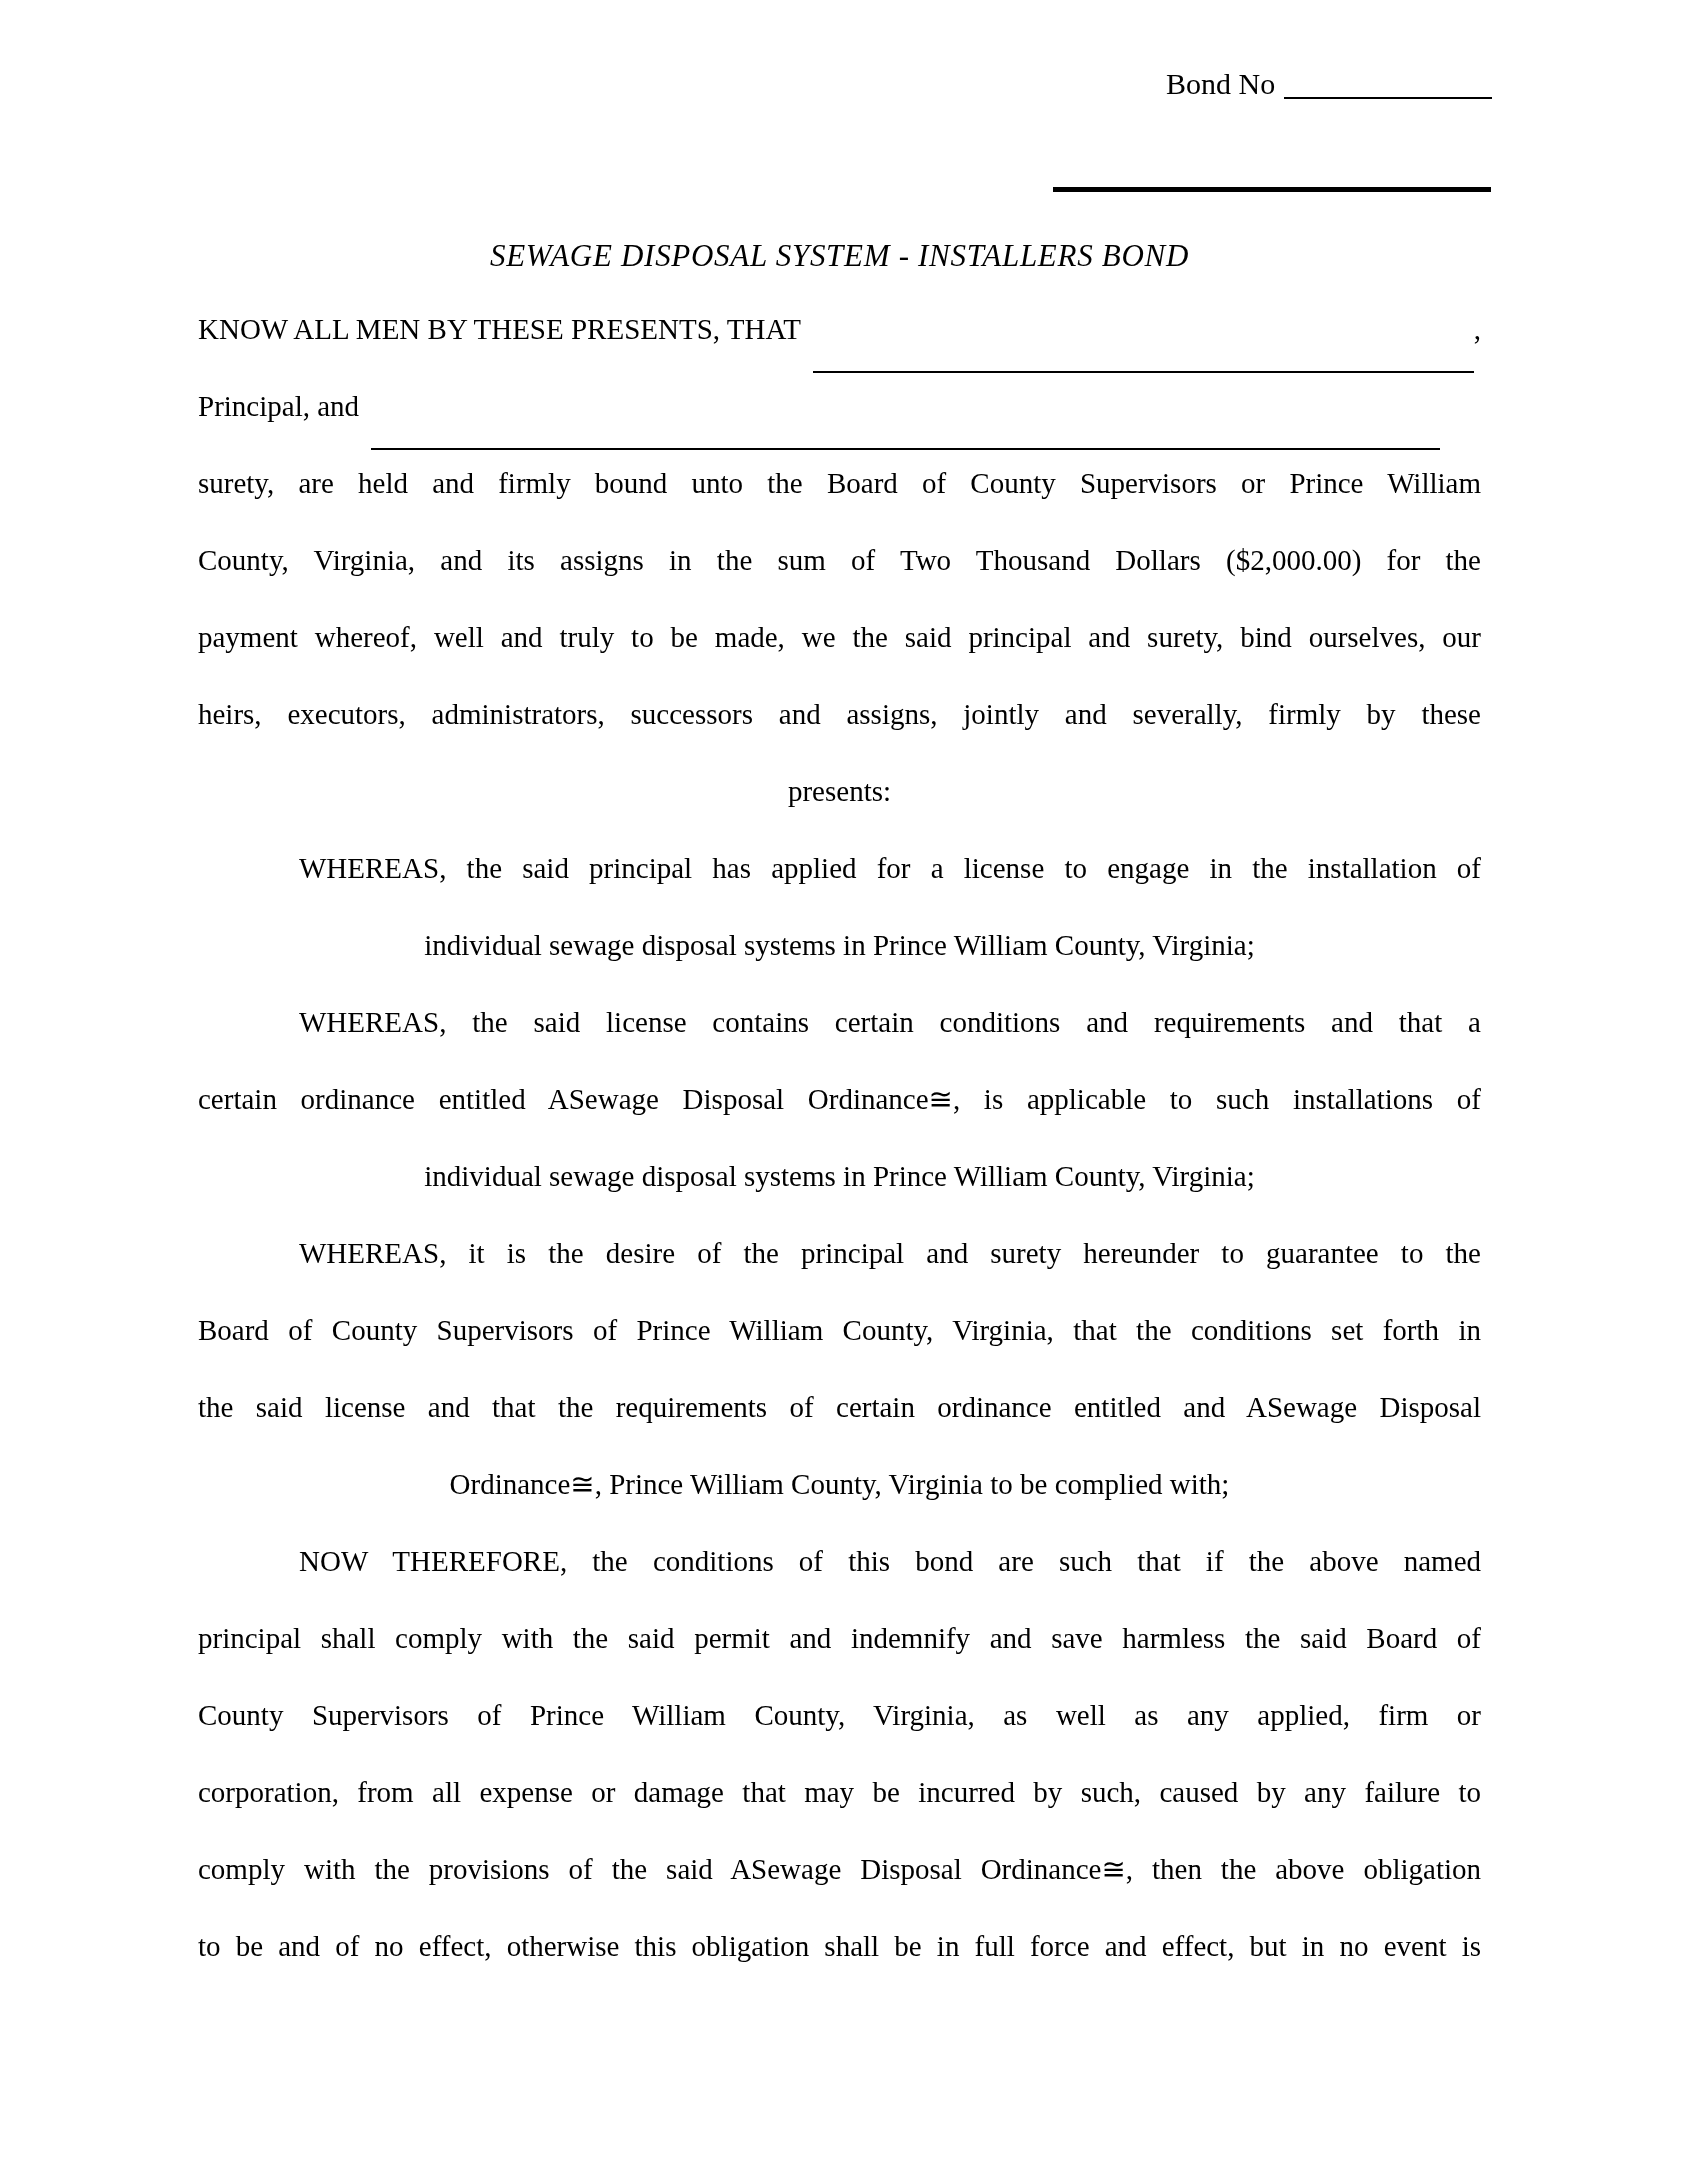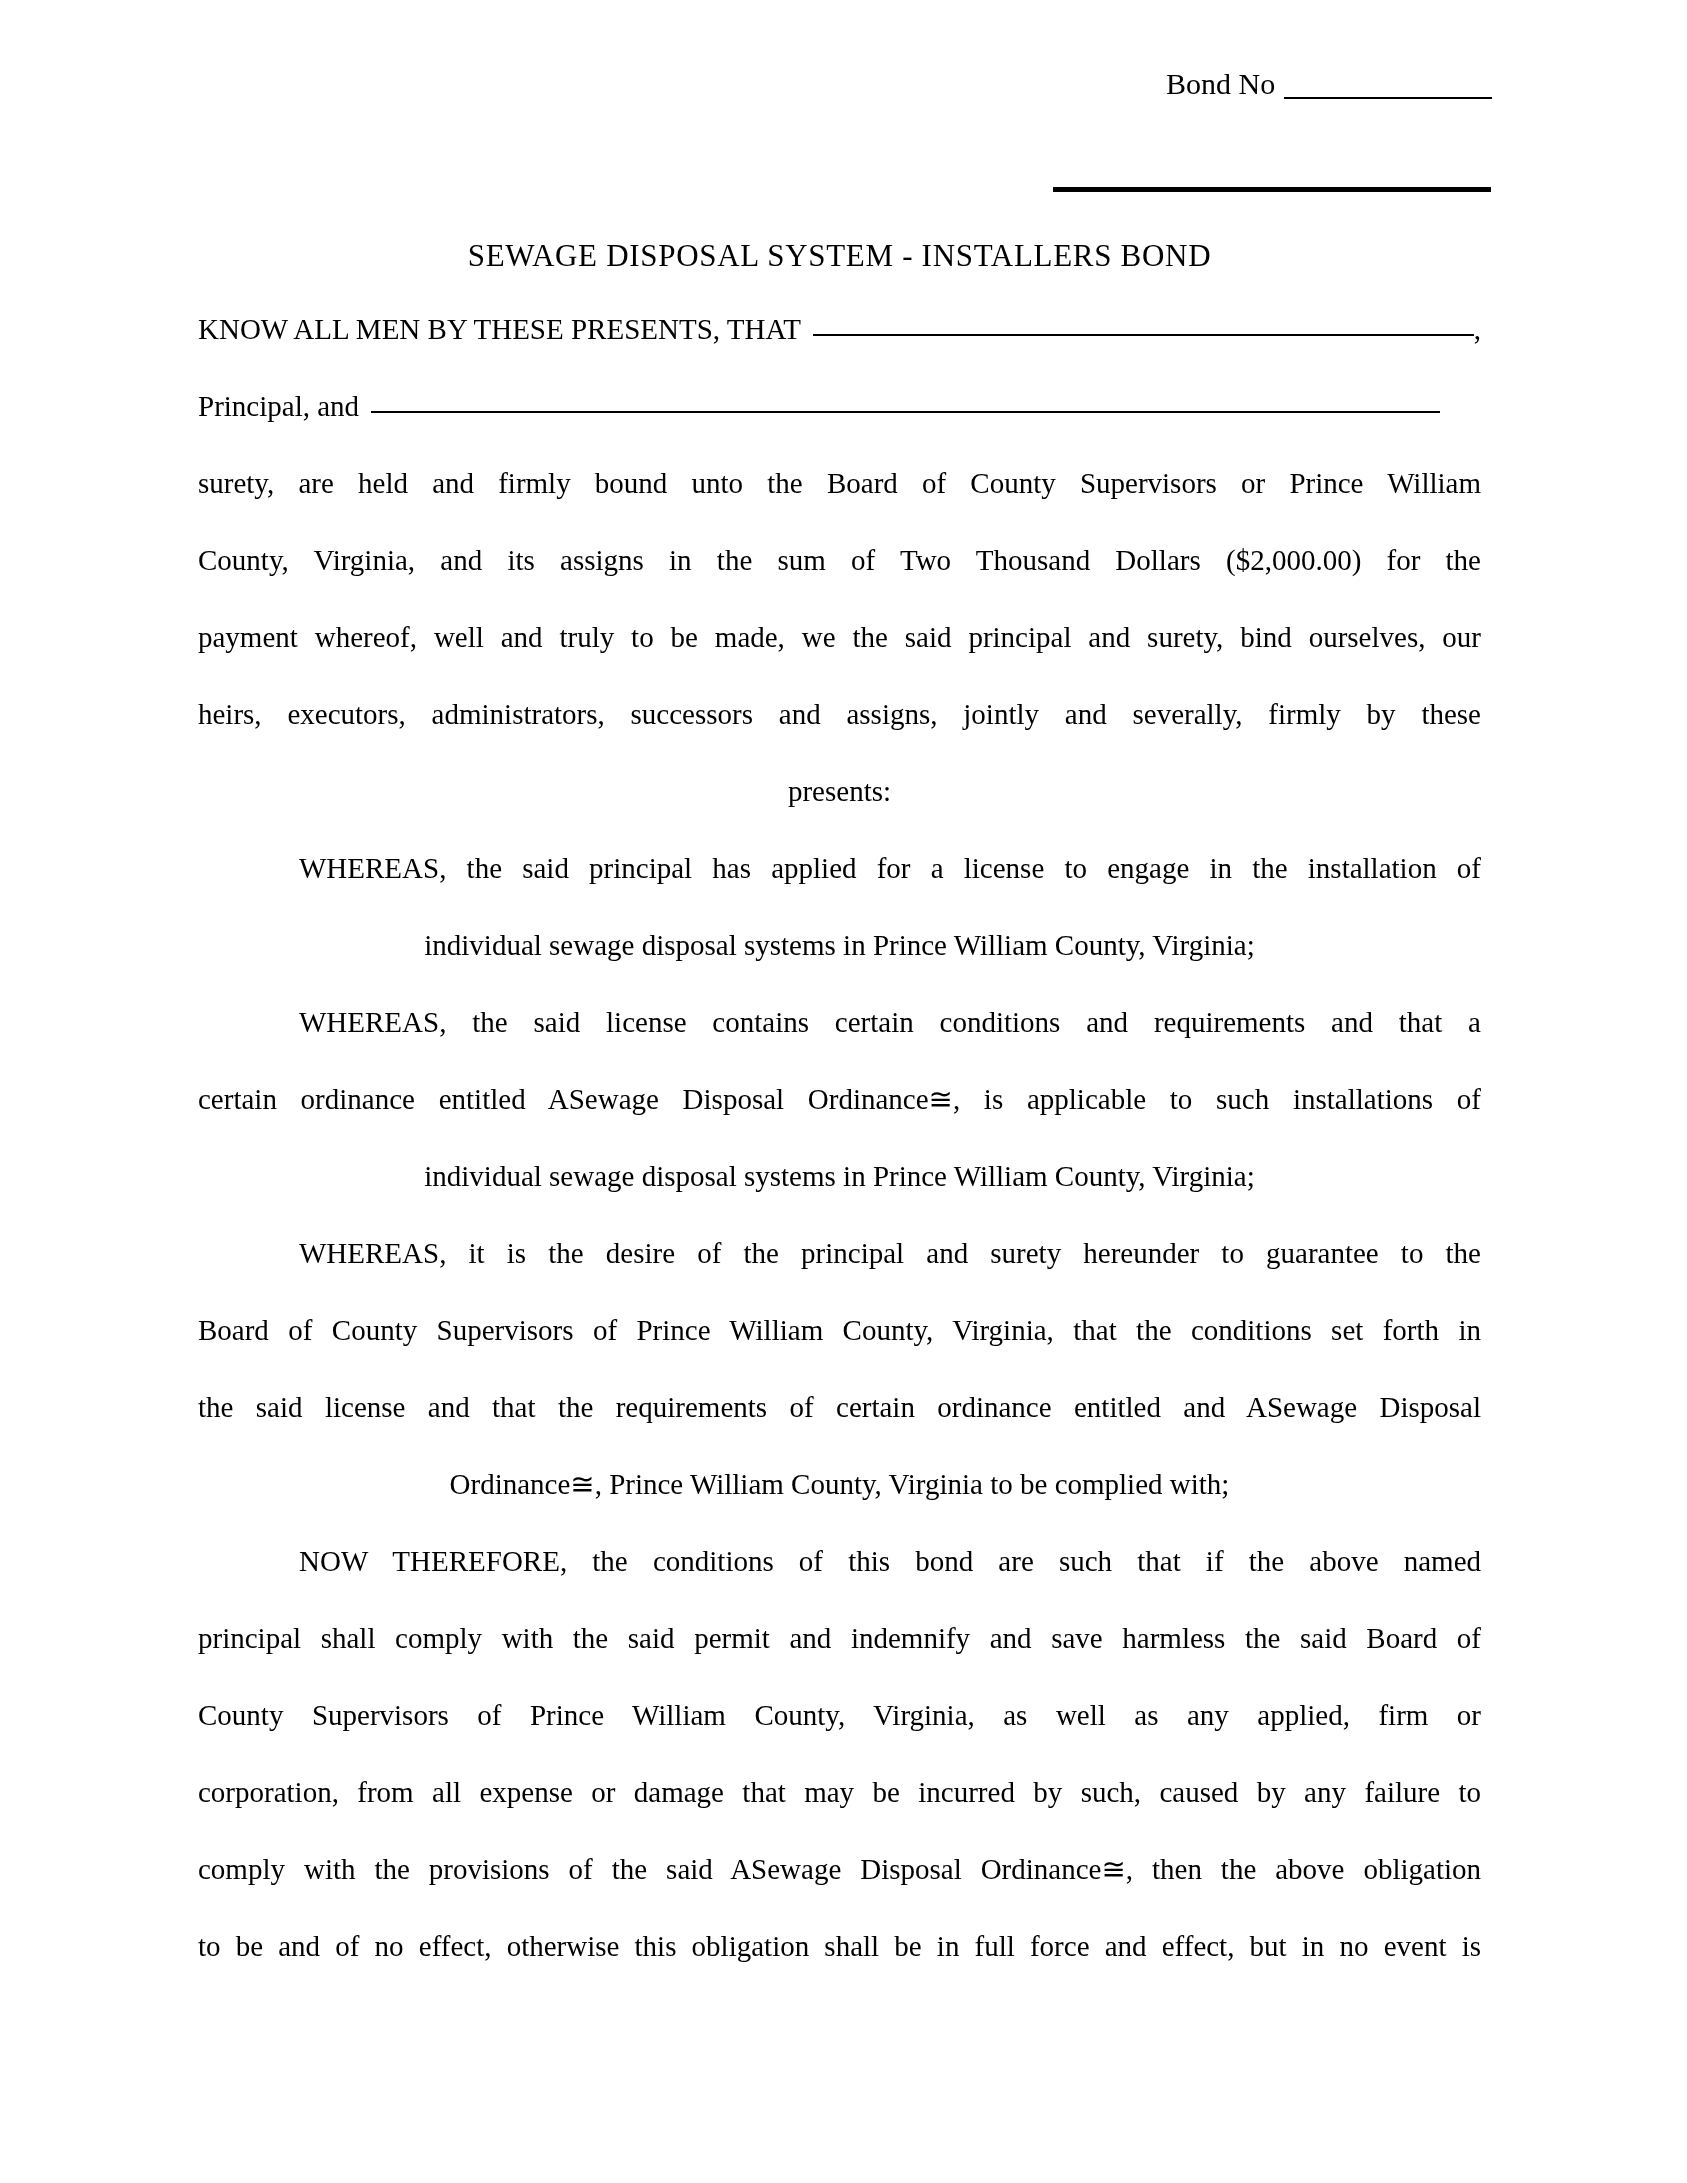--- a/index.html
+++ b/index.html
@@ -60,20 +60,21 @@
   .title {
     position: absolute;
     top: 236px;
     left: 198px;
     width: 1283px;
     text-align: center;
     font-size: 31px;
     letter-spacing: 0.7px;
     line-height: 40px;
     white-space: nowrap;
+    font-style: italic;
   }
 
   
   .doc-body {
     position: absolute;
     top: 291px;
     left: 198px;
     width: 1283px;
     font-size: 29px;
   }
@@ -86,21 +87,21 @@
     text-align-last: justify;
   }
   .line.left {
     text-align: center;
   }
   .line.ind {
     text-indent: 101px;
   }
   .flexline {
     display: flex;
-    align-items: center;
+    align-items: flex-end;
   }
   .flexline span {
     white-space: pre;
   }
   .blank.lead-gap {
     margin-left: 12px;
   }
   .surety-blank {
     margin-right: 41px;
   }

